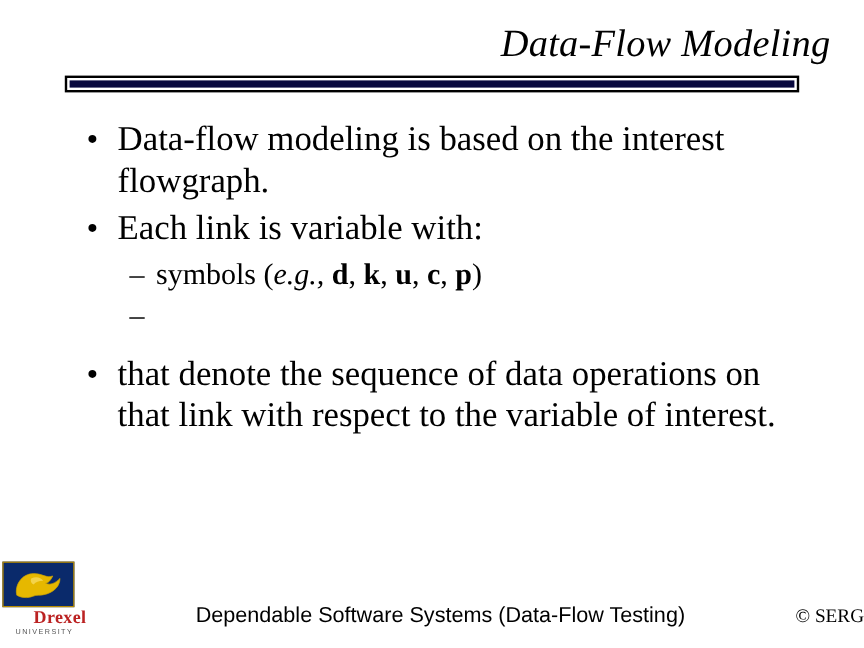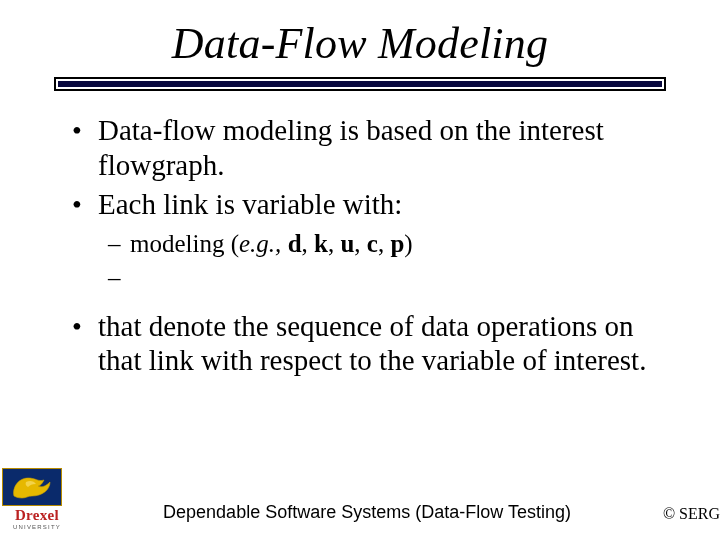--- a/index.html
+++ b/index.html
@@ -1,34 +1,34 @@
 <!DOCTYPE html>
 <html><head>
 <meta charset="utf-8">
 <style>
   * { margin: 0; padding: 0; box-sizing: border-box; }
   html, body { width: 720px; height: 540px; background: #fff; font-family: "Times New Roman", Times, serif; color: #000; overflow: hidden; }
   .slide { position: relative; width: 720px; height: 540px; padding: 18px 28px 0 28px; }
-  .title { font-style: italic; font-size: 44px; text-align: center; letter-spacing: 0.2px; }
+  .title { font-style: italic; font-size: 32px; text-align: right; letter-spacing: 0.2px; }
   .rule-outer { margin: 8px 26px 0 26px; border: 2px solid #000; padding: 2px; }
   .rule-inner { height: 6px; background: #08083e; }
   .content { margin-top: 22px; padding: 0 10px 0 44px; font-size: 29px; line-height: 1.2; }
   .bullet-row { display: flex; align-items: flex-start; margin-bottom: 4px; }
   .bullet-dot { width: 26px; flex: 0 0 26px; font-size: 28px; line-height: 1.25; }
   .bullet-text { flex: 1; }
   .sublist { margin: 6px 0 14px 36px; }
   .sub-row { display: flex; align-items: flex-start; font-size: 25px; line-height: 1.3; margin-bottom: 2px; }
   .sub-dash { width: 22px; flex: 0 0 22px; }
   .ital { font-style: italic; }
   .bold { font-weight: bold; }
   .footer { position: absolute; left: 0; right: 0; bottom: 7px; height: 56px; }
   .logo { position: absolute; left: 2px; bottom: 3px; width: 70px; }
   .logo-badge { width: 60px; height: 38px; background: #0a2a6b; border: 1px solid #b68a00; display: flex; align-items: center; justify-content: center; }
   .logo-badge svg { display: block; }
-  .logo-text { font-family: Georgia, "Times New Roman", serif; font-size: 15px; font-weight: bold; color: #b22; text-align: center; margin-top: 1px; letter-spacing: 0.3px; }
+  .logo-text { font-family: Georgia, "Times New Roman", serif; font-size: 15px; font-weight: bold; color: #b22; text-align: right; margin-top: 1px; letter-spacing: 0.3px; }
   .logo-sub { font-family: Arial, Helvetica, sans-serif; font-size: 6px; letter-spacing: 1.2px; text-align: center; color: #555; margin-top: 0; }
   .footer-center { position: absolute; left: 14px; right: 0; bottom: 10px; text-align: center; font-family: Arial, Helvetica, sans-serif; font-size: 18px; }
   .footer-right { position: absolute; right: 0; bottom: 10px; font-family: "Times New Roman", serif; font-size: 16px; white-space: nowrap; }
 </style>
 </head>
 <body>
 
 <div class="slide">
 
   <div class="title">Data-Flow Modeling</div>
@@ -46,21 +46,21 @@
 
     <div class="bullet-row">
       <div class="bullet-dot">•</div>
       <div class="bullet-text">Each link is variable with:</div>
     </div>
 
     <div class="sublist">
       <div class="sub-row">
         <div class="sub-dash">–</div>
         <div>
-          <span>modeling (</span><span class="ital">e.g.,</span><span> </span><span class="bold">d</span><span>, </span><span class="bold">k</span><span>, </span><span class="bold">u</span><span>, </span><span class="bold">c</span><span>, </span><span class="bold">p</span><span>)</span>
+          <span>symbols (</span><span class="ital">e.g.,</span><span> </span><span class="bold">d</span><span>, </span><span class="bold">k</span><span>, </span><span class="bold">u</span><span>, </span><span class="bold">c</span><span>, </span><span class="bold">p</span><span>)</span>
         </div>
       </div>
       <div class="sub-row">
         <div class="sub-dash">–</div>
       </div>
     </div>
 
     <div class="bullet-row">
       <div class="bullet-dot">•</div>
       <div class="bullet-text">that denote the sequence of data operations on that link with respect to the variable of interest.</div>

